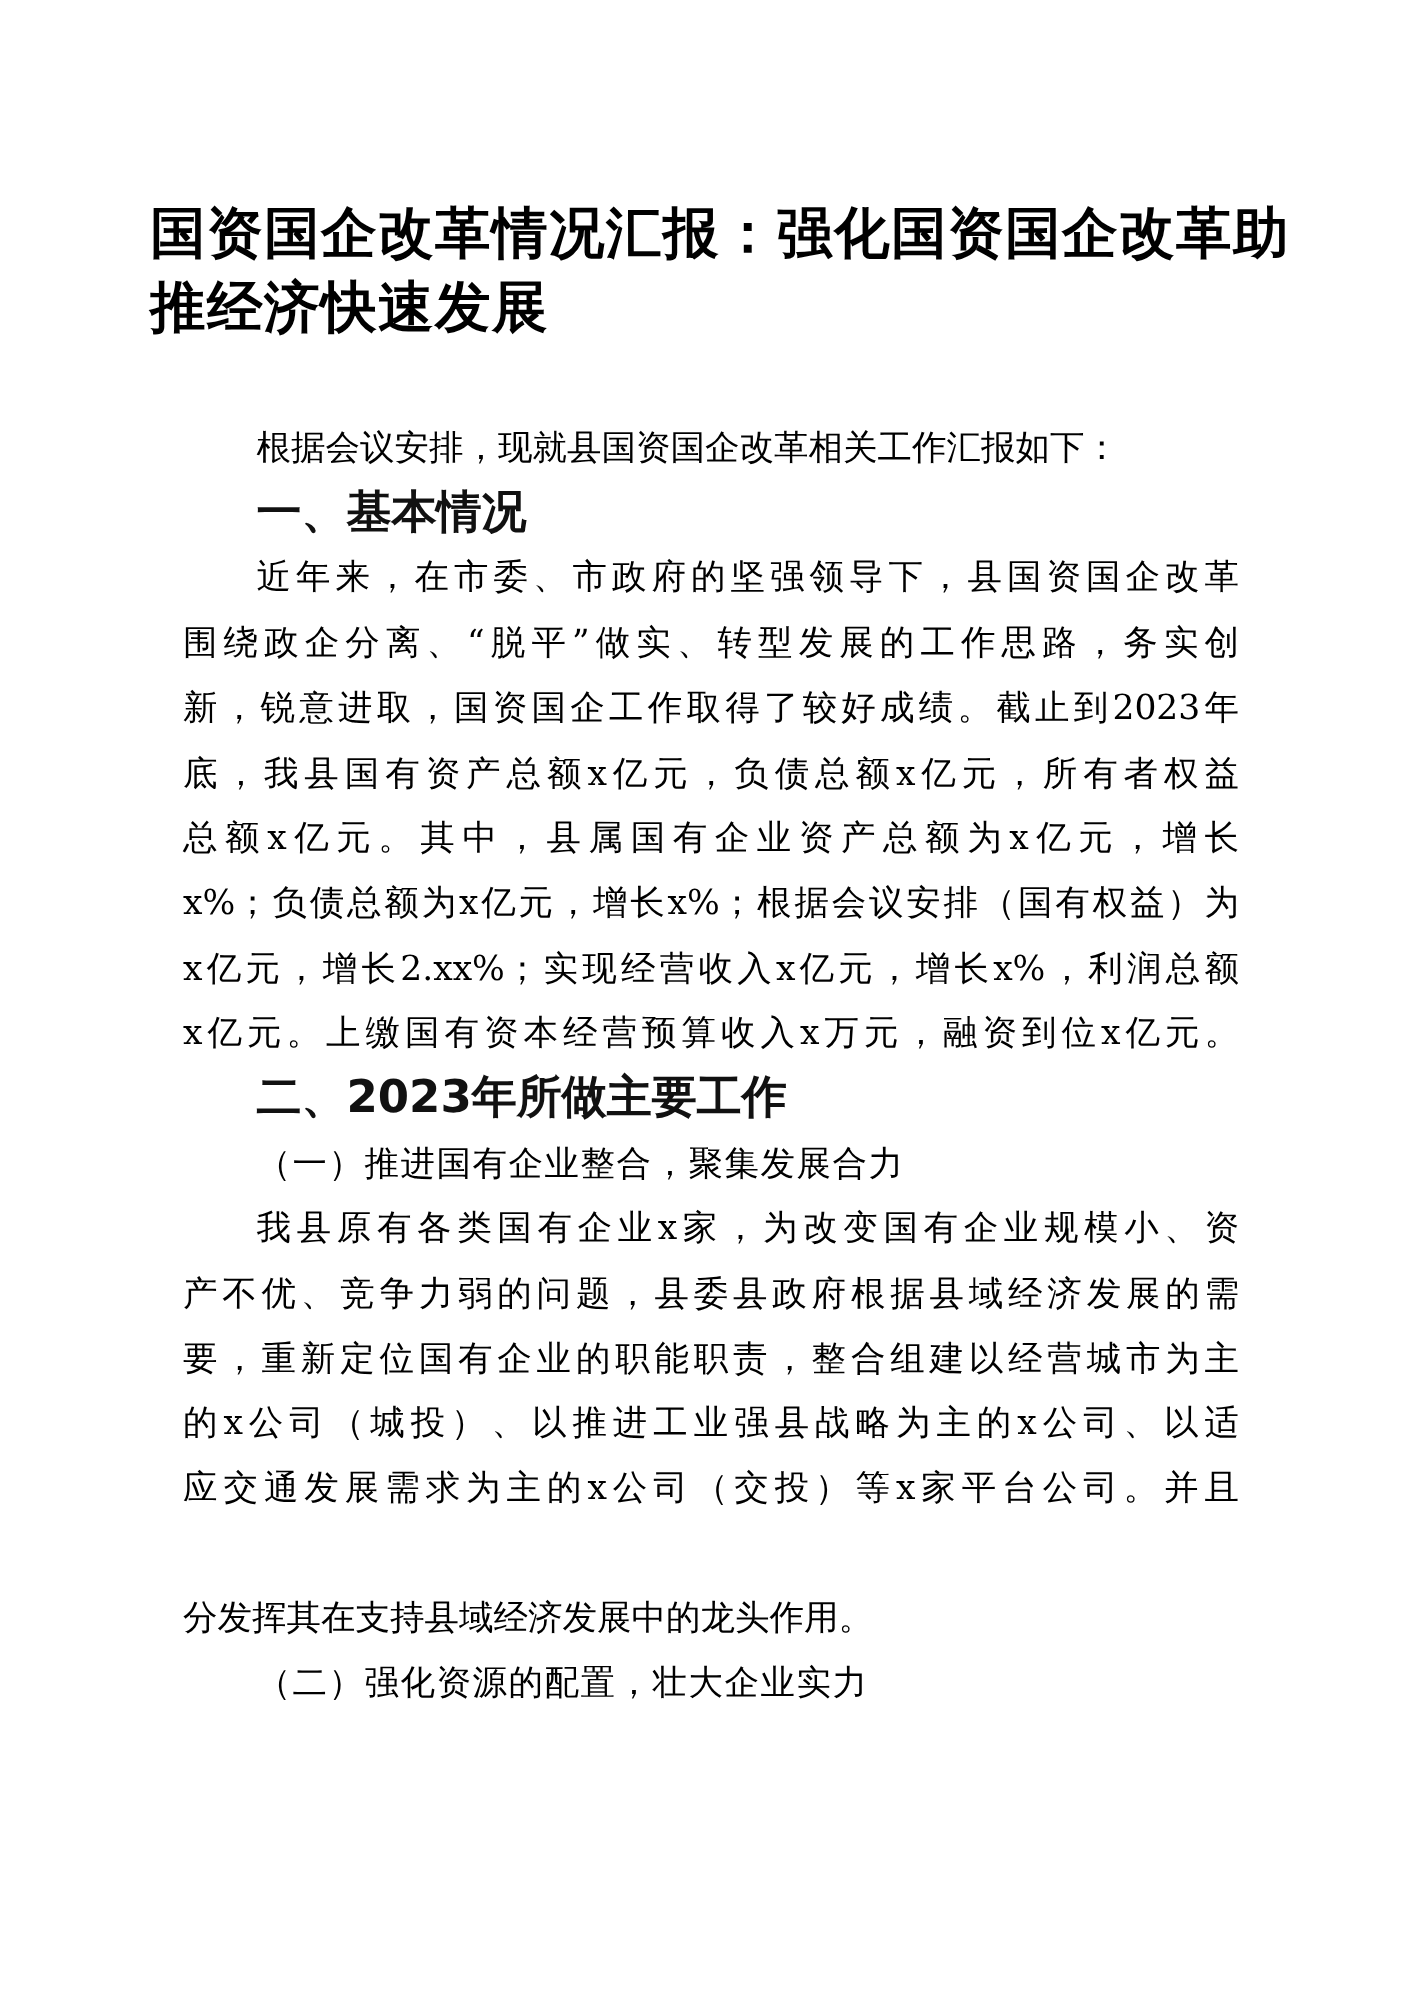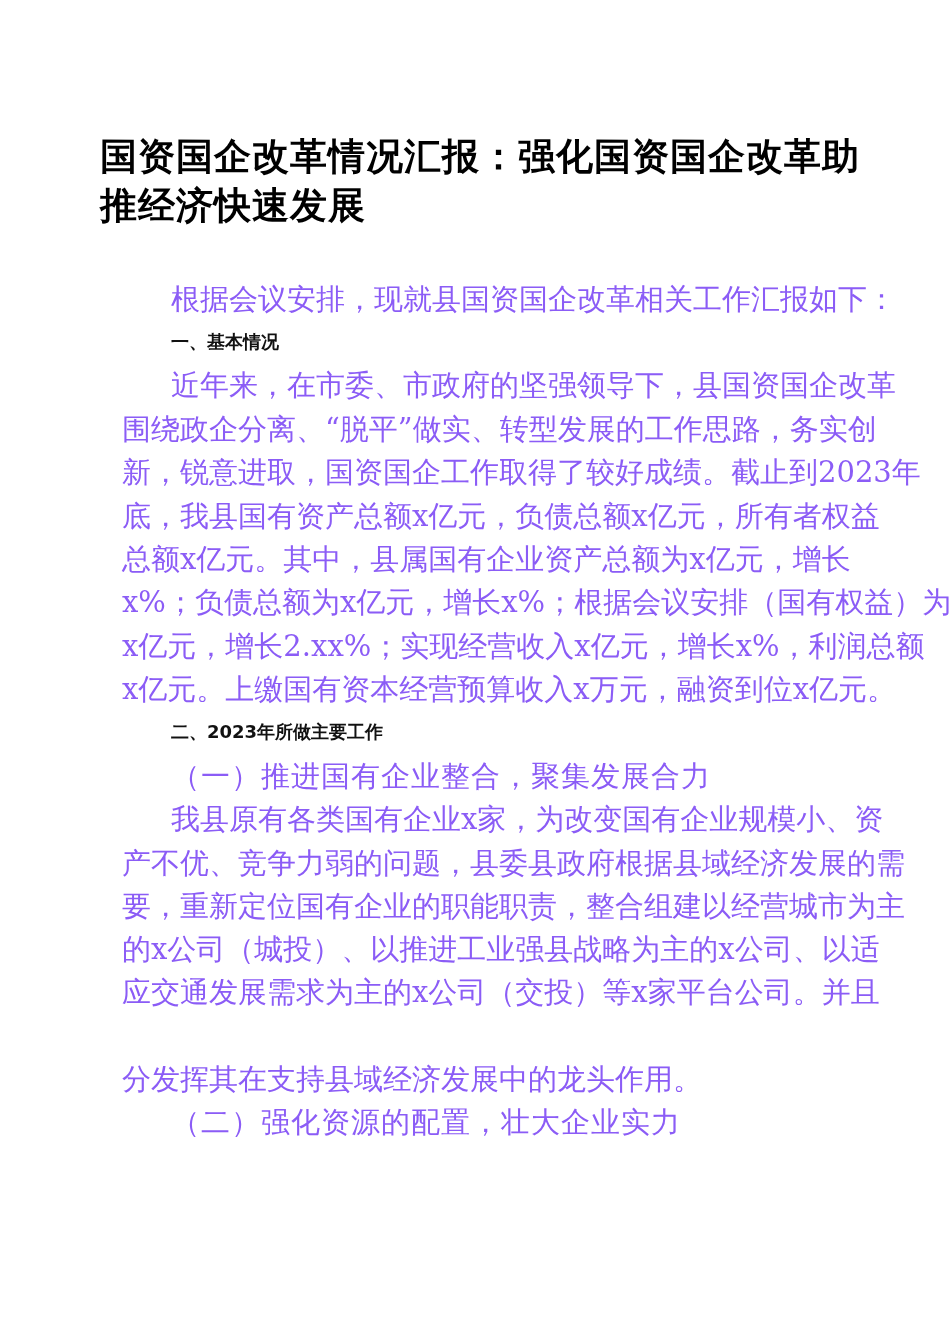--- a/index.html
+++ b/index.html
@@ -35,34 +35,34 @@
       color: #000000;
       white-space: nowrap;
     }
     .title-l1 { top: 136px; }
     .title-l2 { top: 185px; }
 
     .line {
       position: absolute;
       left: 122px;
       width: 704px;
-      font-size: 29px;
+      font-size: 23px;
       line-height: 30px;
       height: 30px;
       white-space: nowrap;
       text-align: justify;
       text-align-last: justify;
-      color: #8b5cf6;
+      color: #000000;
     }
     .line.indent { left: 171px; width: 655px; }
     .line.last { text-align-last: left; }
     .heading {
       font-family: "DejaVu Sans", "Liberation Sans", sans-serif;
       font-weight: bold;
-      font-size: 18px;
+      font-size: 30px;
       text-align-last: left;
       color: #111111;
     }
     .subheading {
       text-align-last: left;
       letter-spacing: 1px;
     }
   </style>
 </head>
 <body>

